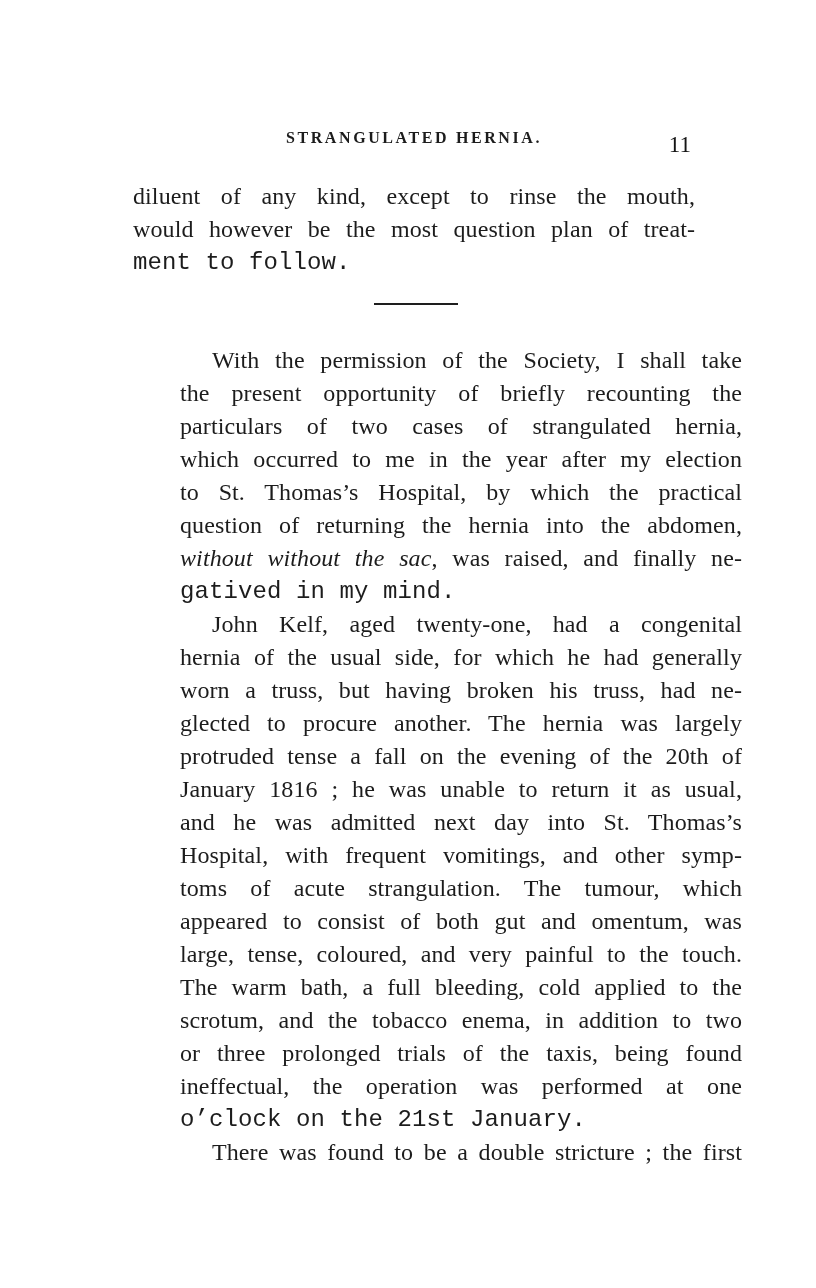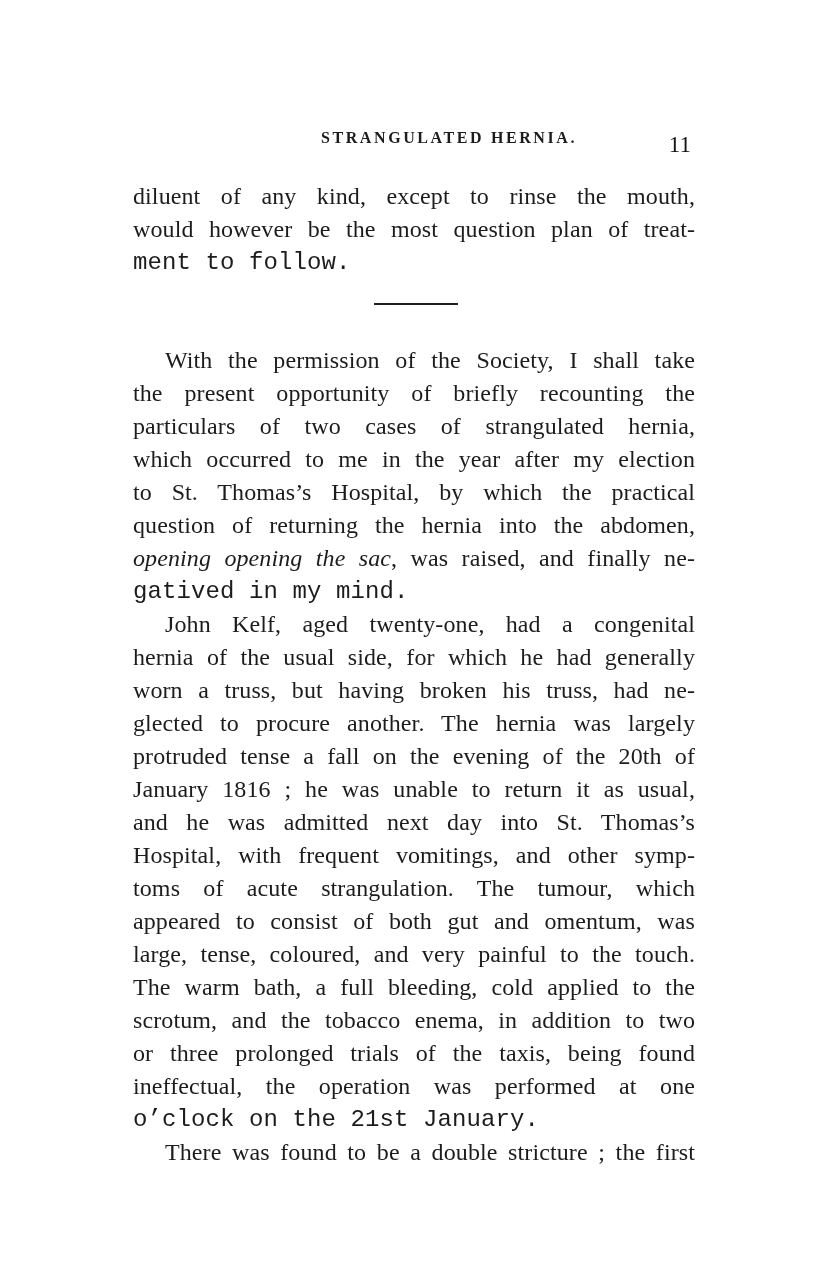--- a/index.html
+++ b/index.html
@@ -26,21 +26,20 @@
   .running-title {
     position: absolute;
     top: 5px;
     left: 50%;
     transform: translateX(-50%);
     font-size: 16px;
     font-weight: 700;
     letter-spacing: 2.6px;
     white-space: nowrap;
     color: #1c1c1c;
-    margin-left: 35px;
   }
   .page-number {
     position: absolute;
     top: 8px;
     right: 4px;
     font-size: 23px;
     font-weight: 400;
     color: #151515;
   }
   .rule {
@@ -53,21 +52,21 @@
   }
   .para-block {
     position: absolute;
     left: 133px;
     width: 562px;
     font-size: 24px;
     line-height: 33px;
     letter-spacing: 0.1px;
   }
   .block-intro { top: 180px; }
-  .block-main  { top: 344px; }
+  .block-main  { top: 344px; margin-left: 47px; }
   .line {
     text-align: justify;
     text-align-last: justify;
     text-justify: inter-word;
     white-space: normal;
     height: 33px;
   }
   .line.last {
     text-align-last: left;
     font-family: Liberation Mono, monospace;
@@ -100,21 +99,21 @@
   <div class="rule"></div>
 
   <div class="para-block block-main" id="block-main">
       <div class="para">
         <div class="line indent"><span>With the permission of the Society, I shall take</span></div>
         <div class="line"><span>the present opportunity of briefly recounting the</span></div>
         <div class="line"><span>particulars of two cases of strangulated hernia,</span></div>
         <div class="line"><span>which occurred to me in the year after my election</span></div>
         <div class="line"><span>to St. Thomas’s Hospital, by which the practical</span></div>
         <div class="line"><span>question of returning the hernia into the abdomen,</span></div>
-        <div class="line"><span class="it">opening opening the sac</span><span>, was raised, and finally ne-</span></div>
+        <div class="line"><span class="it">without without the sac</span><span>, was raised, and finally ne-</span></div>
         <div class="line last"><span>gatived in my mind.</span></div>
       </div>
       <div class="para">
         <div class="line indent"><span>John Kelf, aged twenty-one, had a congenital</span></div>
         <div class="line"><span>hernia of the usual side, for which he had generally</span></div>
         <div class="line"><span>worn a truss, but having broken his truss, had ne-</span></div>
         <div class="line"><span>glected to procure another. The hernia was largely</span></div>
         <div class="line"><span>protruded tense a fall on the evening of the 20th of</span></div>
         <div class="line"><span>January 1816 ; he was unable to return it as usual,</span></div>
         <div class="line"><span>and he was admitted next day into St. Thomas’s</span></div>

